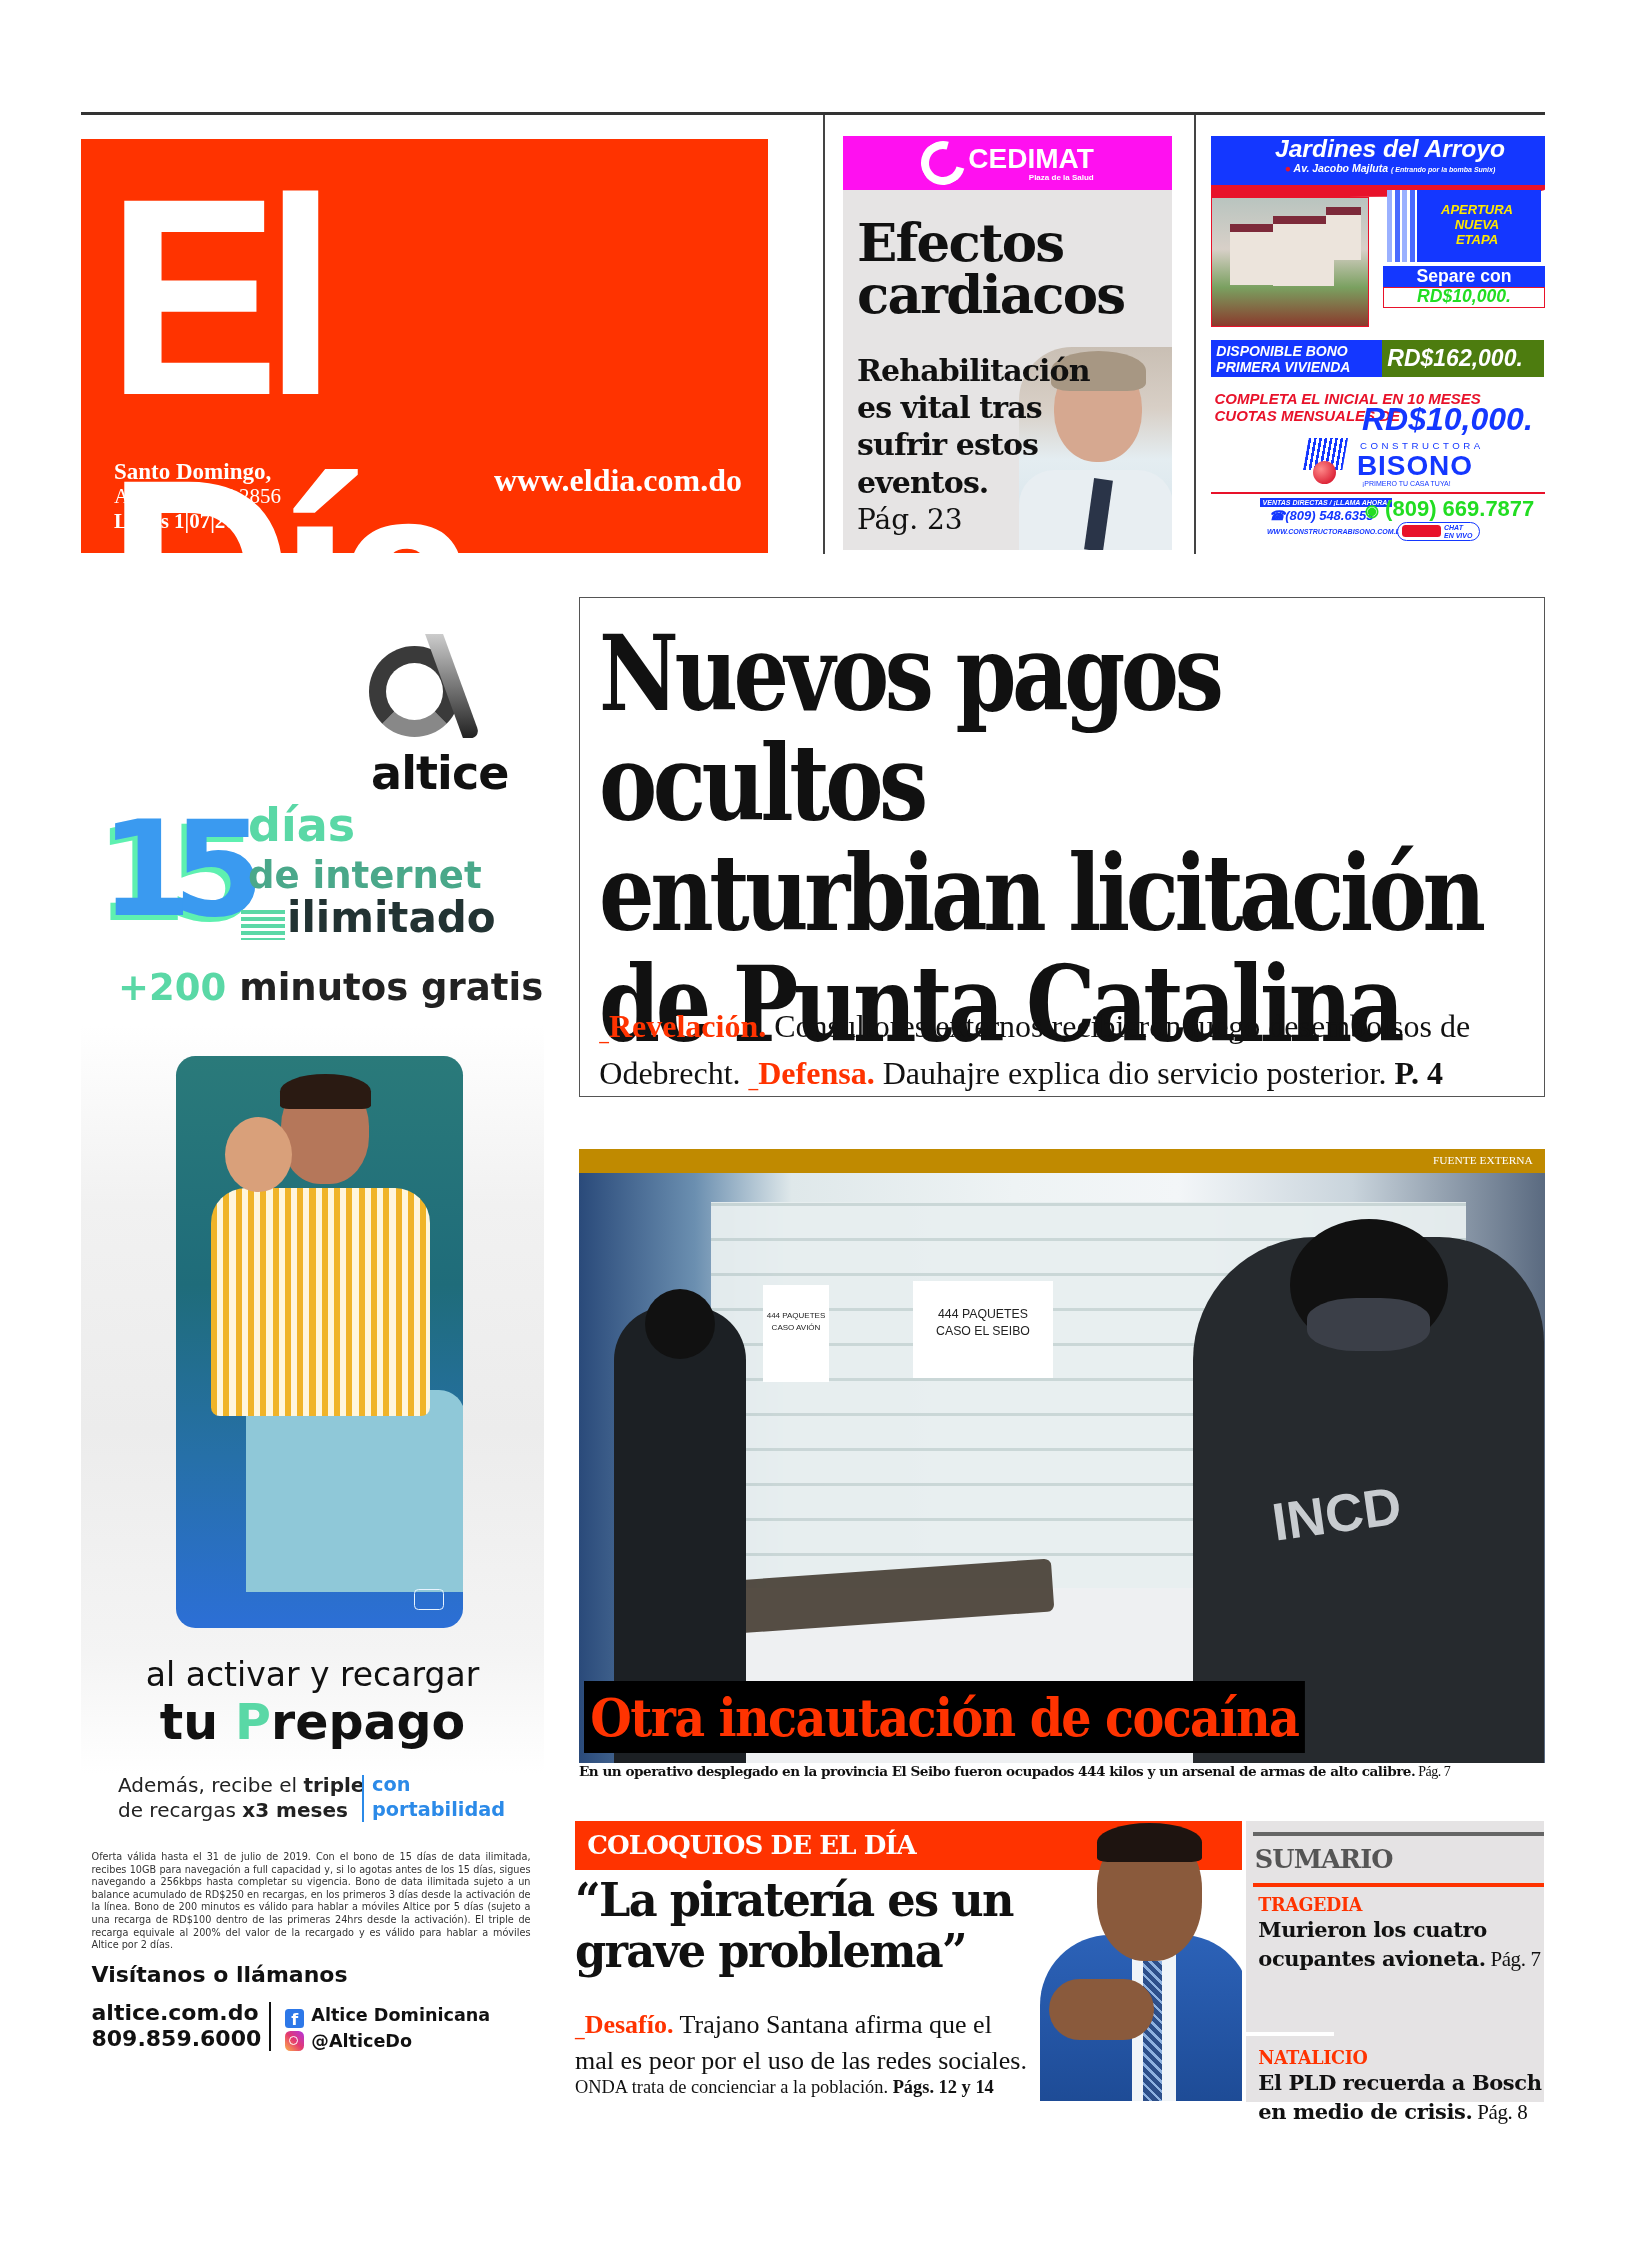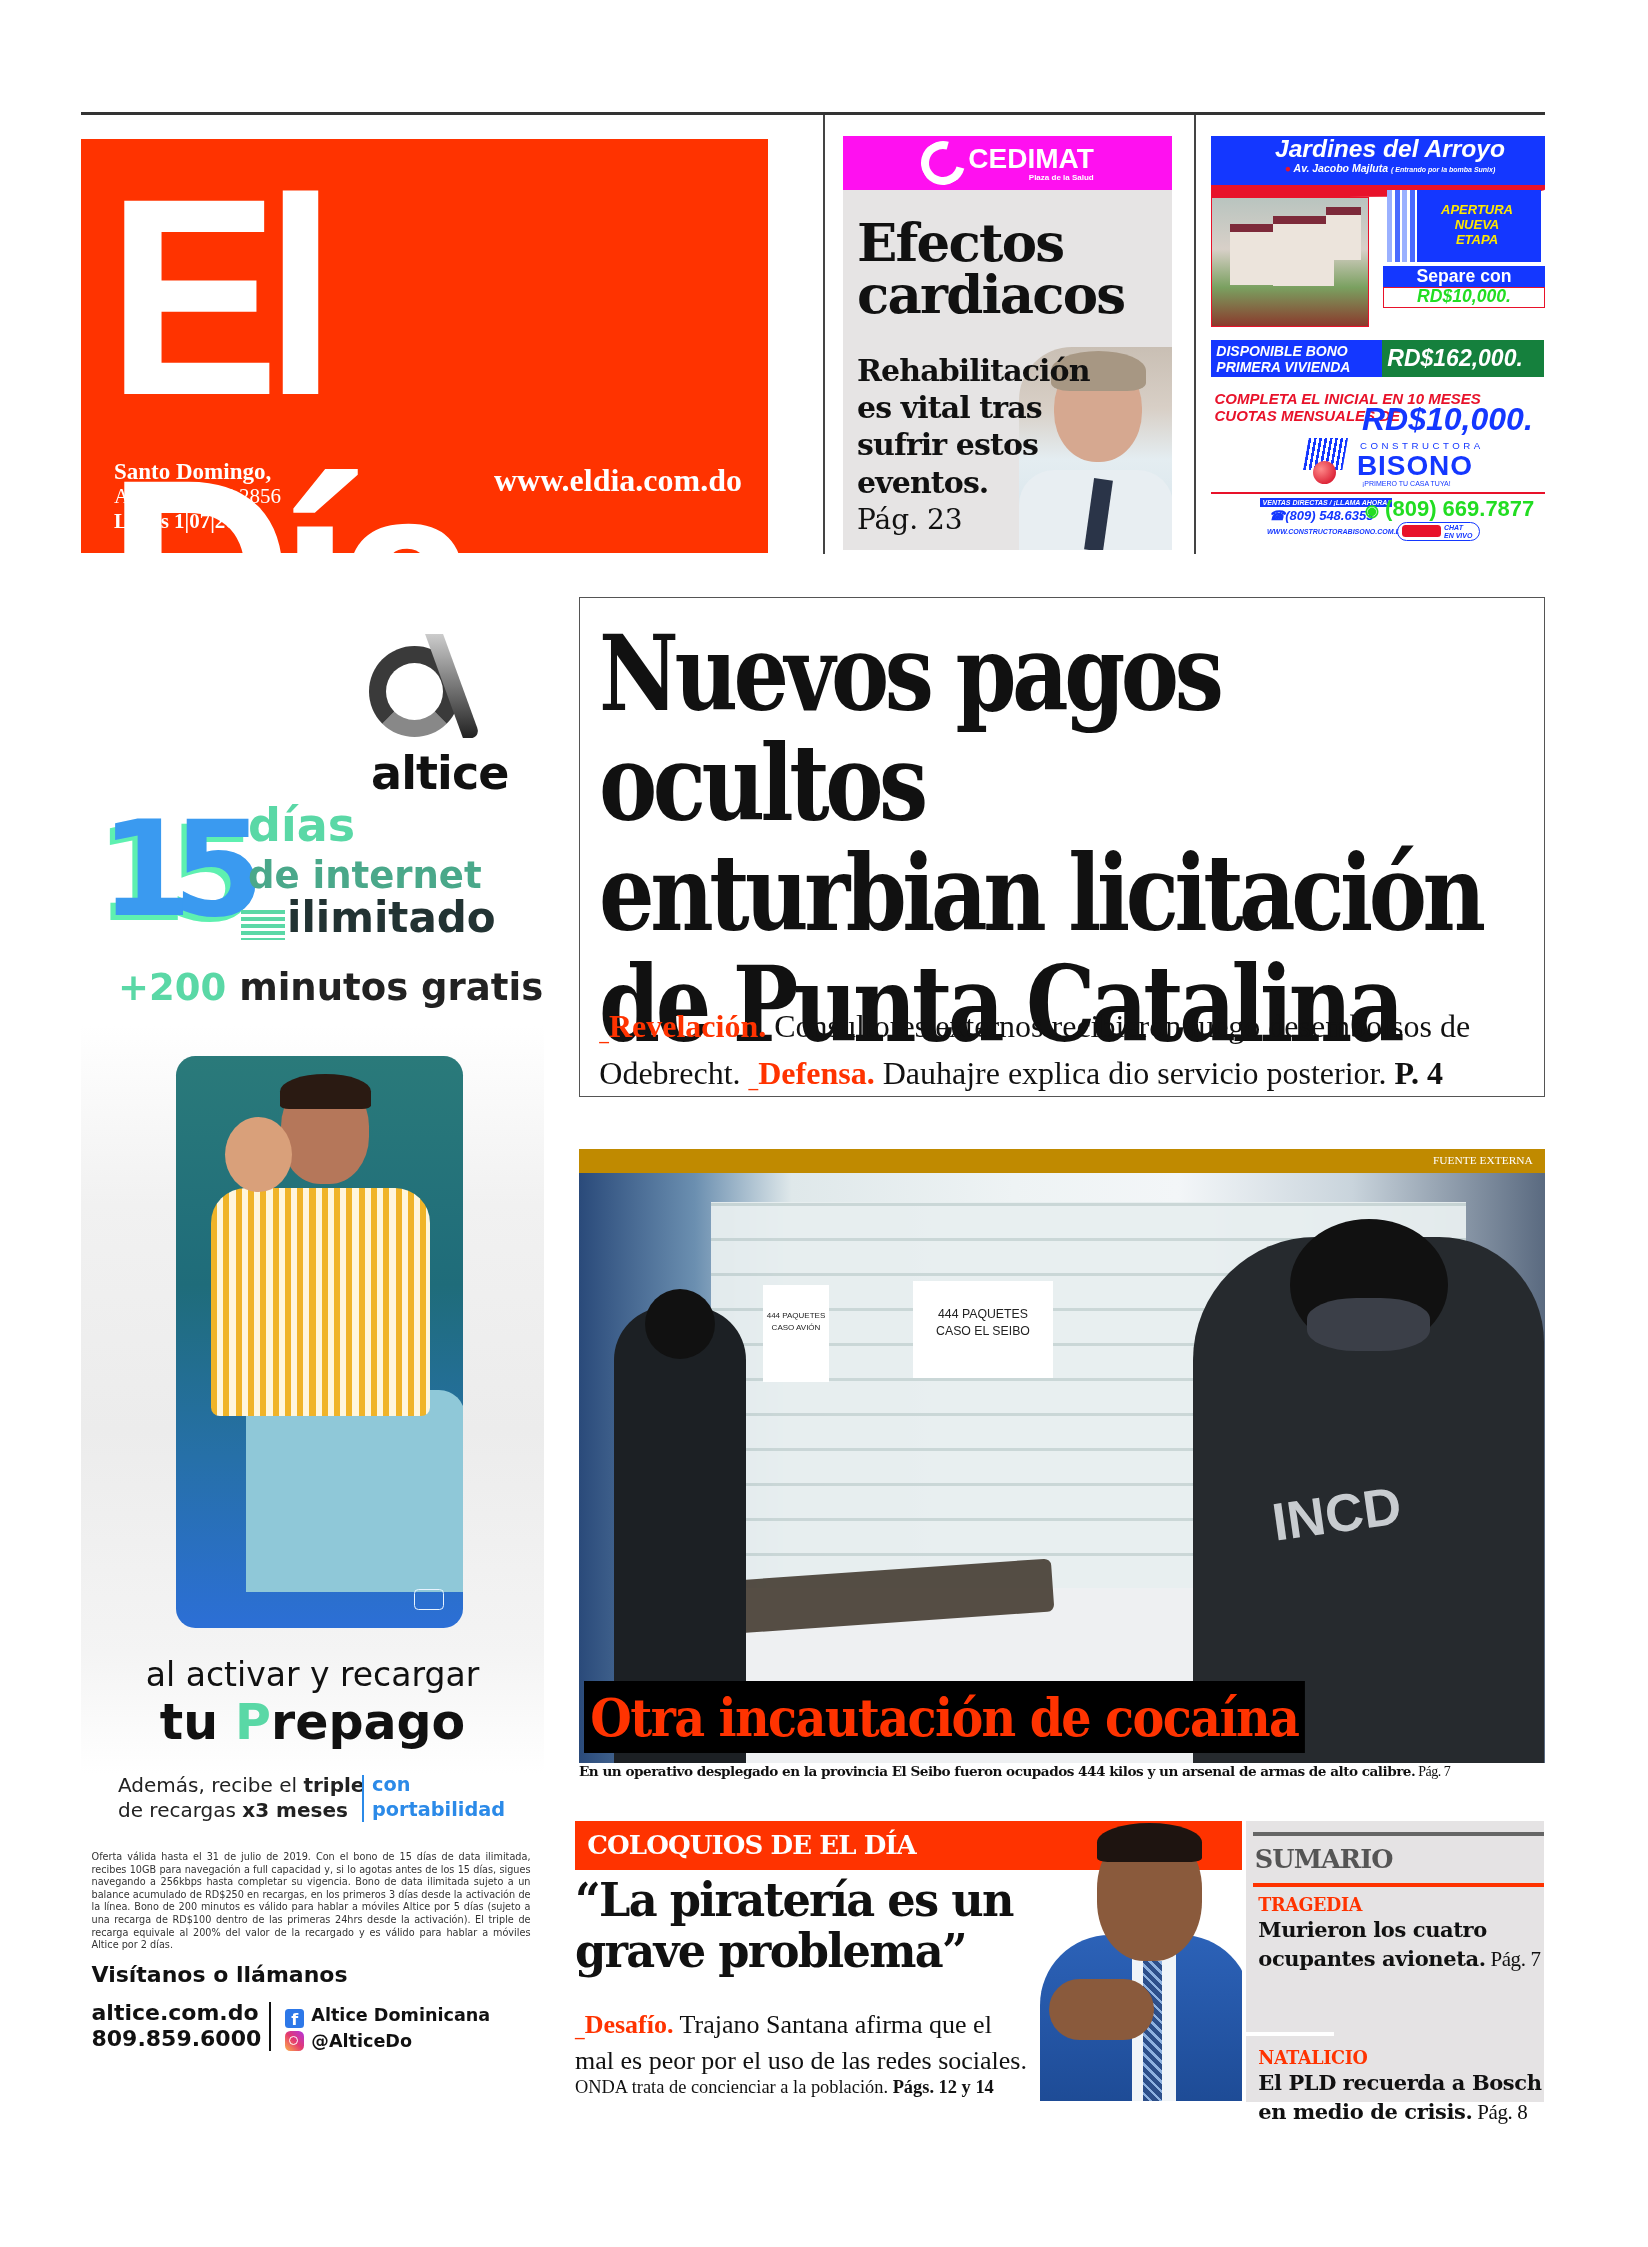--- a/index.html
+++ b/index.html
@@ -46,21 +46,21 @@
   .bis-img { position:absolute; left:0; top:61px; width:158px; height:130px; border:1.8px solid #e8122a;
              background: linear-gradient(180deg,#b9c4bf 0%,#d8d0c8 40%,#7aa060 70%,#8a3a2c 100%); }
   .bis-img .bld { position:absolute; background:#ece4dc; border-top:8.8px solid #7d2a3a; }
   .bis-apertura { position:absolute; left:176px; top:54px; width:154px; height:72px; background:#1437ff; color:#ffe800;
                   font-weight:bold; font-style:italic; font-size:13px; line-height:15px; text-align:center; padding-top:12.3px; padding-left:26px; }
   .bis-stripes { position:absolute; left:176px; top:54px; width:30px; height:72px;
                  background: repeating-linear-gradient(90deg,#9ab0ff 0 5.3px,#fff 5.3px 8px,#4a6aff 8px 13px,#fff 13px 15px); }
   .bis-separe { position:absolute; left:172px; top:130px; width:162px; height:21px; background:#1437ff; color:#fff; font-weight:bold; font-size:17.6px; text-align:center; line-height:21px; }
   .bis-price1 { position:absolute; left:172px; top:151px; width:162px; height:21px; border:1.8px solid #e8122a; color:#22dd22; font-weight:bold; font-style:italic; font-size:17.6px; text-align:center; line-height:17.6px; }
   .bis-bono { position:absolute; left:0; top:204px; width:171px; height:37px; background:#1437ff; color:#fff; font-weight:bold; font-style:italic; font-size:14px; line-height:16px; padding:2.6px 5.3px; }
-  .bis-bono-price { position:absolute; left:171px; top:204px; width:162px; height:37px; background:#15803d; color:#fff; font-weight:bold; font-style:italic; font-size:23px; line-height:37px; padding-left:5.3px; }
+  .bis-bono-price { position:absolute; left:171px; top:204px; width:162px; height:37px; background:#4d7c0f; color:#fff; font-weight:bold; font-style:italic; font-size:23px; line-height:37px; padding-left:5.3px; }
   .bis-completa { position:absolute; left:3.5px; top:255px; color:#e8122a; font-weight:bold; font-style:italic; font-size:15px; line-height:16.7px; }
   .bis-cuota { position:absolute; left:151px; top:265px; color:#1437ff; font-weight:bold; font-style:italic; font-size:32px; }
   .bis-logo { position:absolute; left:91px; top:302px; width:53px; height:47px; }
   .bis-logo .grid { position:absolute; left:3.5px; top:0; width:39px; height:32px; background: repeating-linear-gradient(90deg,#1437ff 0 2.6px,#fff 2.6px 5.3px), #1437ff; transform: skewX(-10deg); }
   .bis-logo .ball { position:absolute; left:10.5px; top:23px; width:23px; height:23px; border-radius:50%; background: radial-gradient(circle at 35% 35%,#ff8a8a,#d0001a); }
   .bis-con { position:absolute; left:149px; top:304px; color:#1437ff; font-size:9.7px; letter-spacing:3.5px; }
   .bis-name { position:absolute; left:146px; top:314px; color:#1437ff; font-weight:900; font-size:28px; letter-spacing:0.9px; }
   .bis-slogan { position:absolute; left:151px; top:344px; color:#1437ff; font-size:7px; }
   .bis-rule { position:absolute; left:0; top:356px; width:334px; height:1.8px; background:#e8122a; }
   .bis-ventas { position:absolute; left:49px; top:362px; background:#1437ff; color:#fff; font-weight:bold; font-style:italic; font-size:7px; padding:0.9px 2.6px; }

